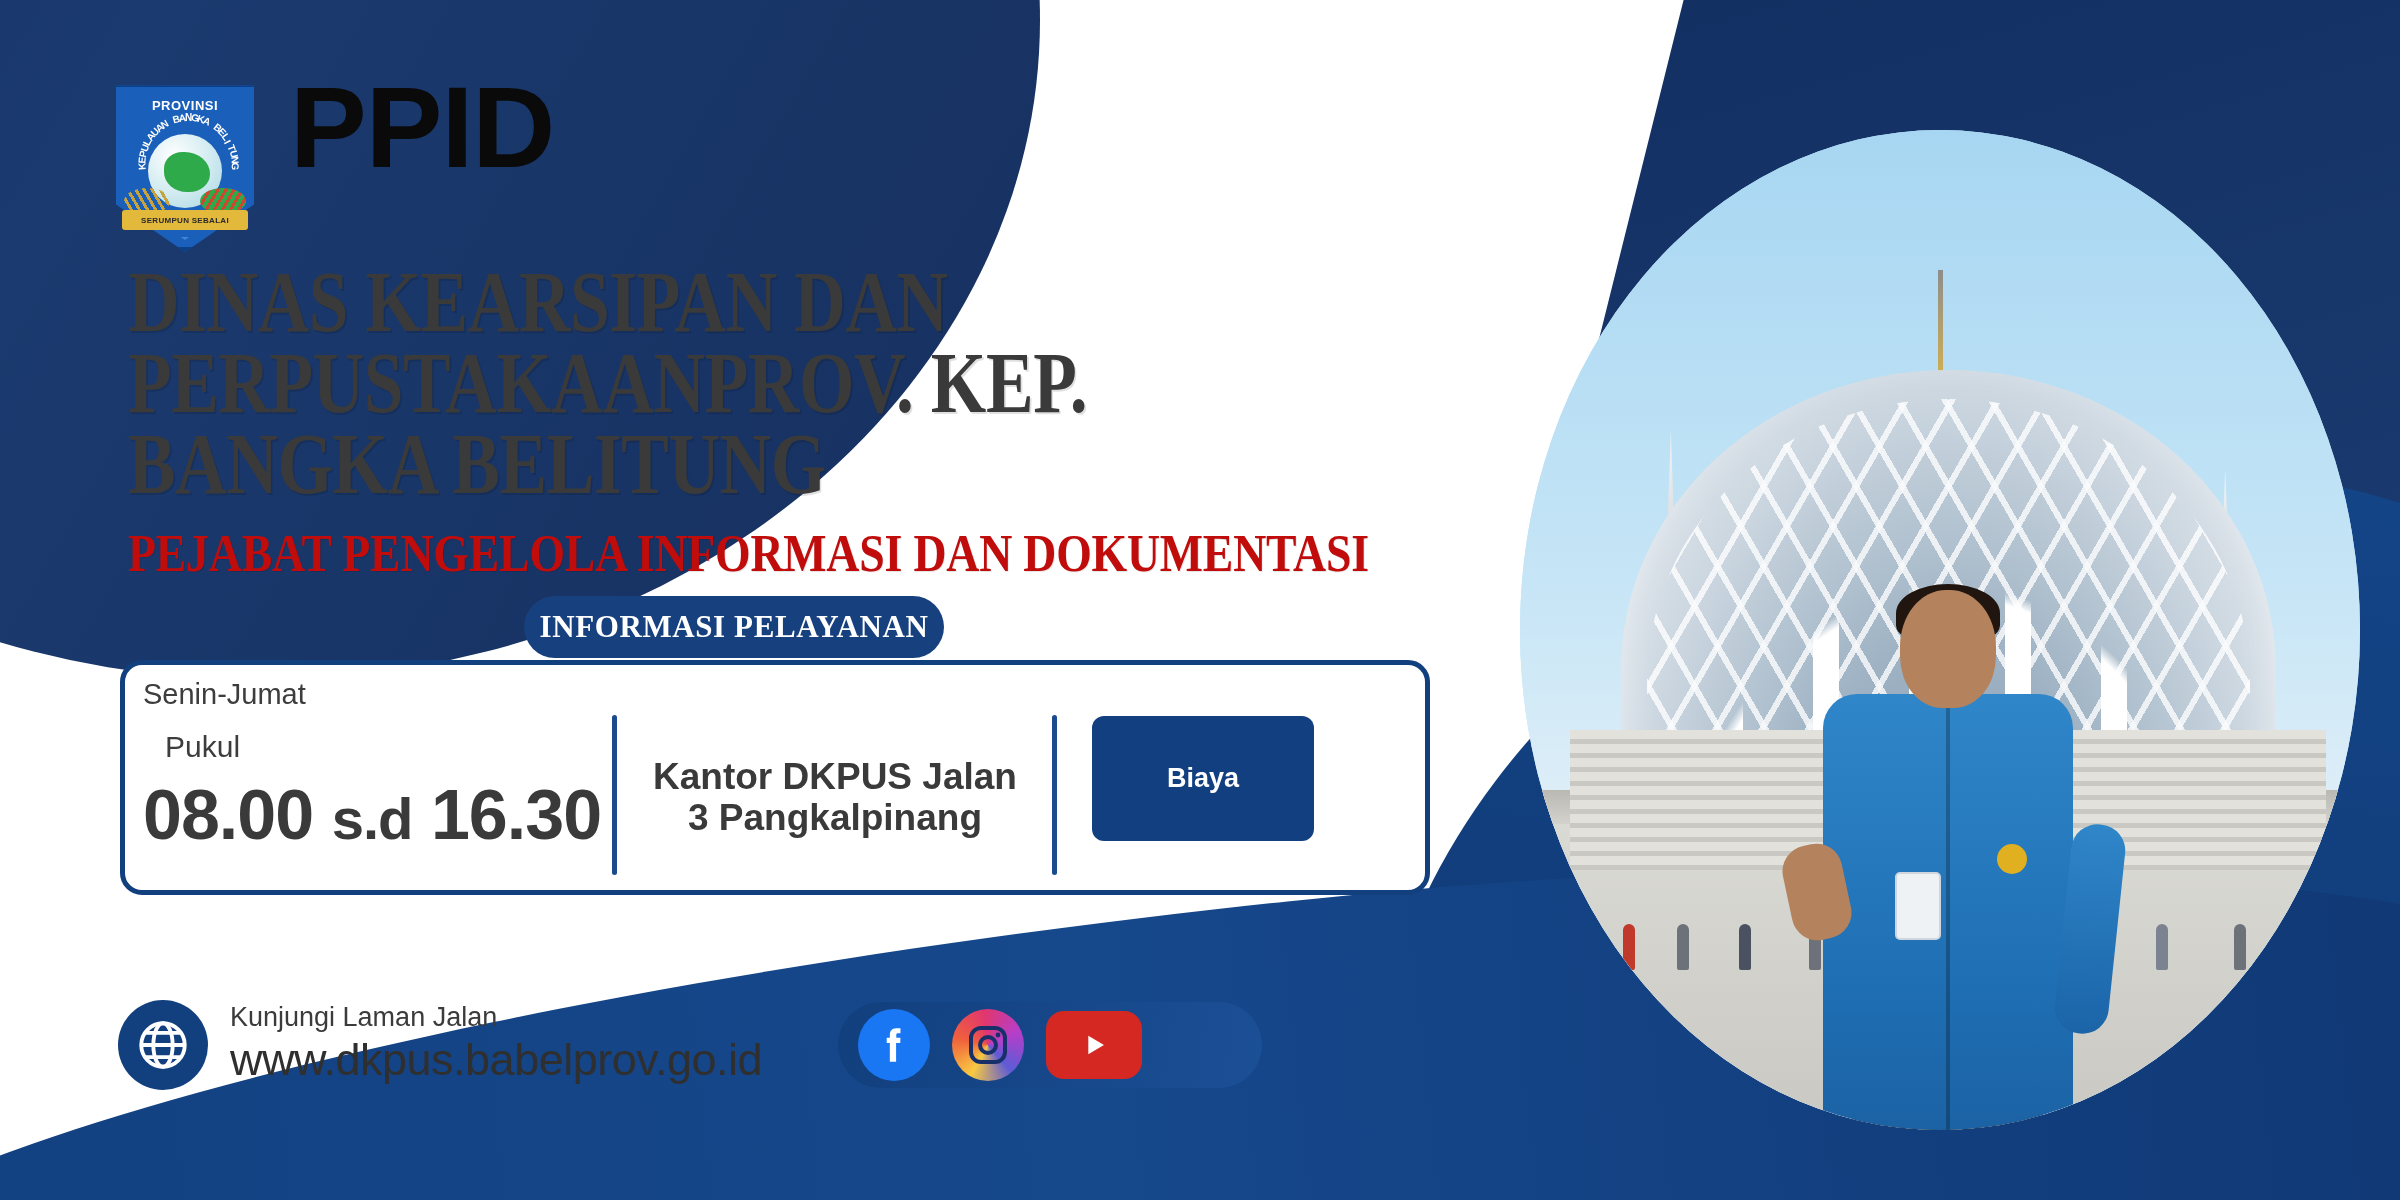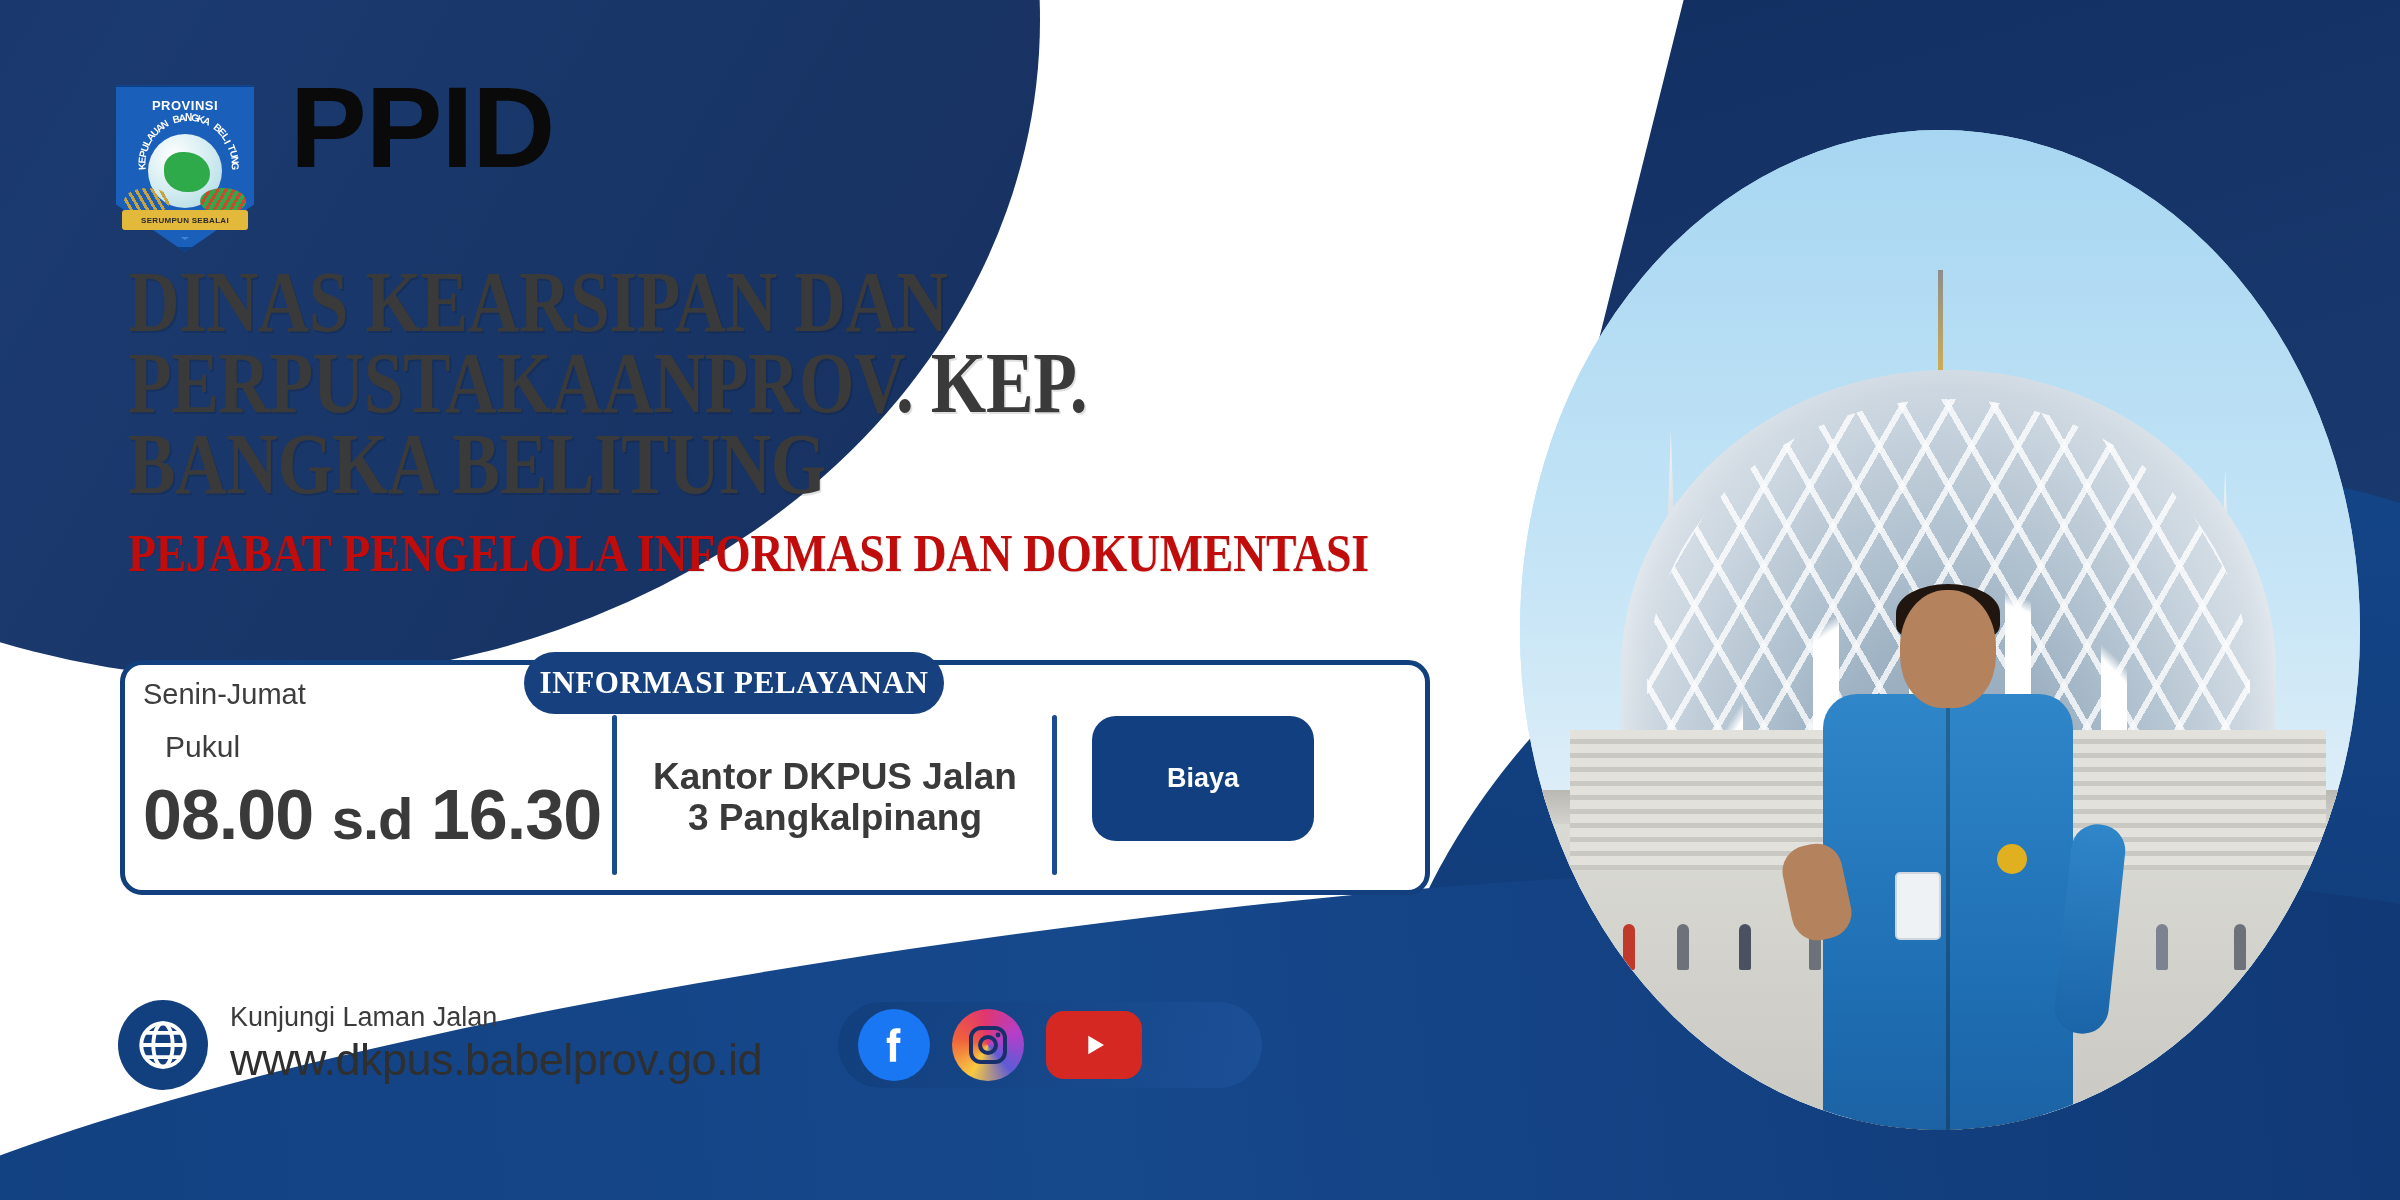--- a/index.html
+++ b/index.html
@@ -120,42 +120,42 @@
 
   .sub{position:absolute;left:128px;top:524px;width:1500px;
      font-family:"Liberation Serif",serif;font-weight:bold;color:#c10c0c;
      font-size:52px;letter-spacing:-.2px;white-space:nowrap;
      transform:scaleX(.88);transform-origin:left top;
      text-shadow:1px 1px 0 rgba(0,0,0,.1);}
 
   
   .panel{position:absolute;left:120px;top:660px;width:1310px;height:235px;
      border:5px solid #123f7d;border-radius:22px;background:#fff;box-sizing:border-box;}
-  .panel-badge{position:absolute;left:524px;top:652px;width:420px;height:62px;
+  .panel-badge{position:absolute;left:524px;top:596px;width:420px;height:62px;
      background:#17407e;border-radius:34px;display:flex;align-items:center;justify-content:center;}
   .panel-badge span{font-family:"Liberation Serif",serif;font-weight:bold;color:#fff;
      font-size:31px;letter-spacing:.6px;}
 
   .senin{position:absolute;left:143px;top:678px;font-size:29px;color:#3d3d3d;}
   .pukul{position:absolute;left:165px;top:730px;font-size:30px;color:#3d3d3d;}
   .jam{position:absolute;left:143px;top:775px;font-size:70px;font-weight:bold;color:#3a3a3a;
      letter-spacing:-1px;white-space:nowrap;}
   .jam .sd{font-size:58px;}
 
   .vline{position:absolute;width:5px;background:#1b4a8d;border-radius:3px;}
   .vline.a{left:612px;top:715px;height:160px;}
   .vline.b{left:1052px;top:715px;height:160px;}
 
   .tempat-lbl{position:absolute;left:625px;top:714px;width:420px;text-align:center;
      font-size:29px;color:#3d3d3d;}
   .tempat-val{position:absolute;left:625px;top:756px;width:420px;text-align:center;
      font-size:37px;font-weight:bold;color:#3a3a3a;line-height:1.12;}
 
   .gratis{position:absolute;left:1092px;top:716px;width:222px;height:125px;background:#113f80;
-     border-radius:24px;display:flex;flex-direction:column;align-items:center;justify-content:center;}
+     border-radius:12px;display:flex;flex-direction:column;align-items:center;justify-content:center;}
   .gratis .biaya{color:#fff;font-size:27px;font-weight:bold;line-height:1;}
   .gratis .big{color:#fff;font-size:64px;font-weight:bold;line-height:1.02;letter-spacing:-1px;}
 
   
   .globe-ic{position:absolute;left:118px;top:1000px;width:90px;height:90px;border-radius:50%;
      background:#123f7d;display:flex;align-items:center;justify-content:center;}
   .kunjungi{position:absolute;left:230px;top:1002px;font-size:27px;color:#3b3b3b;}
   .weburl{position:absolute;left:230px;top:1034px;font-size:45px;font-weight:normal;color:#2f2f2f;
      letter-spacing:-.5px;}
 

